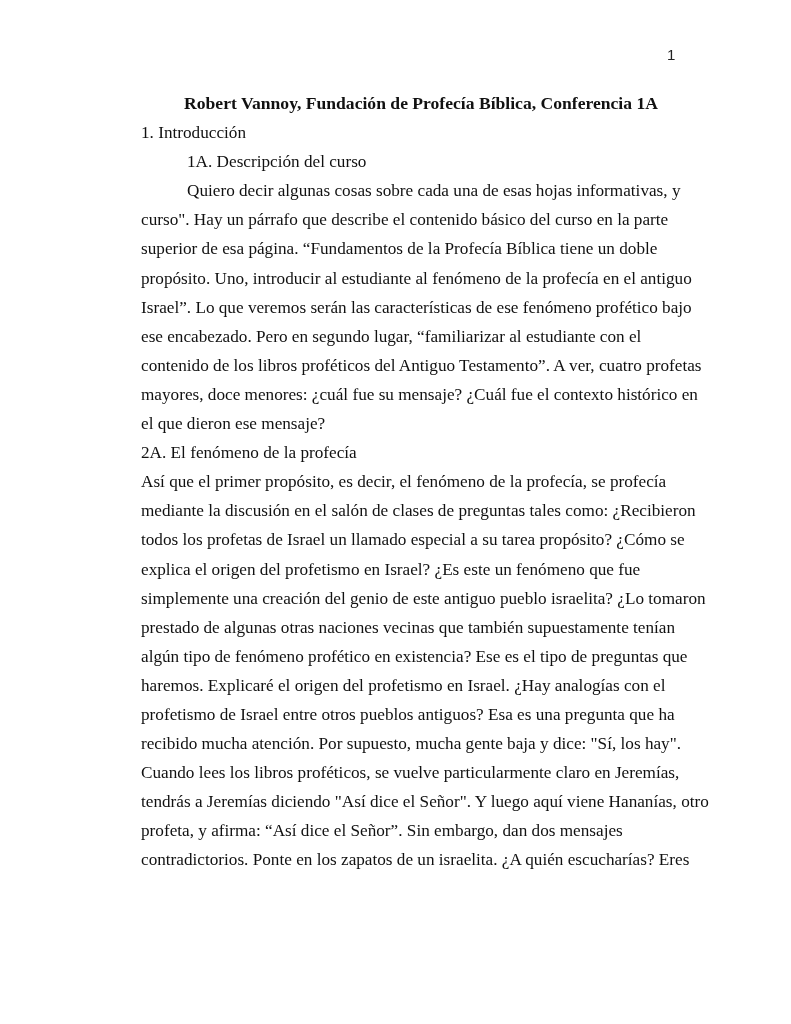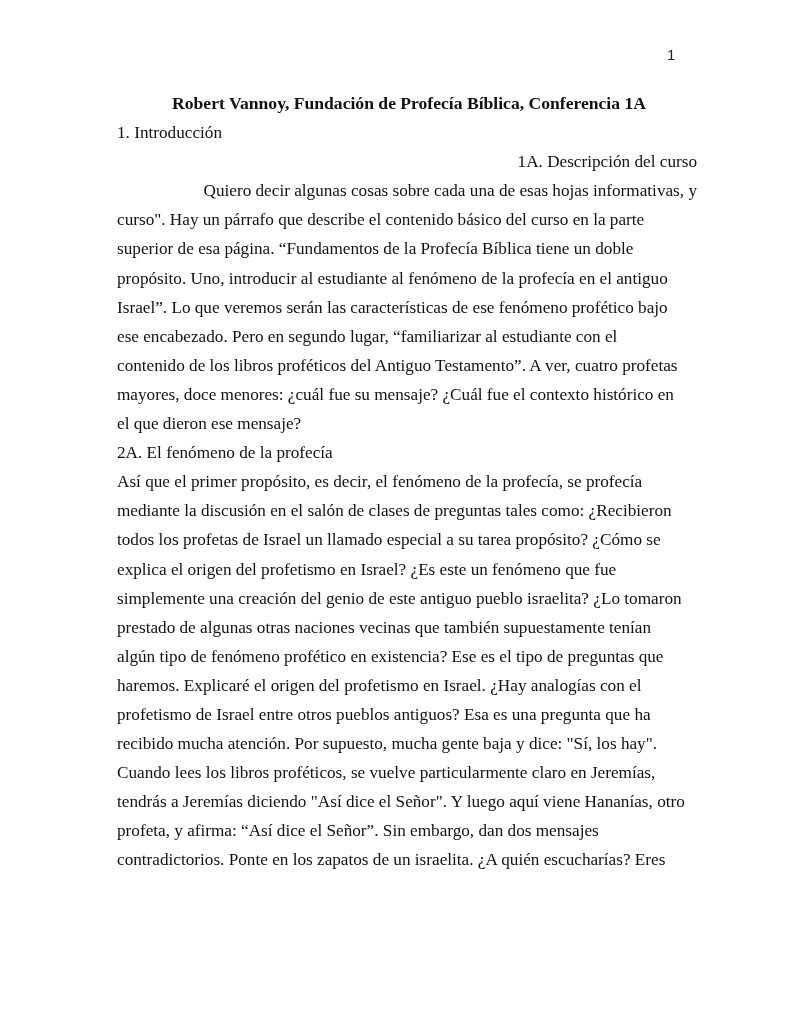--- a/index.html
+++ b/index.html
@@ -29,28 +29,29 @@
       top: 89px;
       left: 117px;
       width: 580px;
       font-size: 17.2px;
       line-height: 29.1px;
     }
     .line {
       display: block;
       white-space: nowrap;
       height: 29.1px;
+      margin-left: 24px;
     }
     .title {
       font-weight: bold;
       text-align: center;
       padding-left: 4px;
       font-size: 17.6px;
     }
-    .indent { padding-left: 46px; text-align: right; }
+    .indent { padding-left: 46px; }
   </style>
 </head>
 <body>
 
 <div class="page-number">1</div>
 
 <div class="doc">
   <span class="line title">Robert Vannoy, Fundación de Profecía Bíblica, Conferencia 1A</span>
 
   <span class="line">1. Introducción</span>

